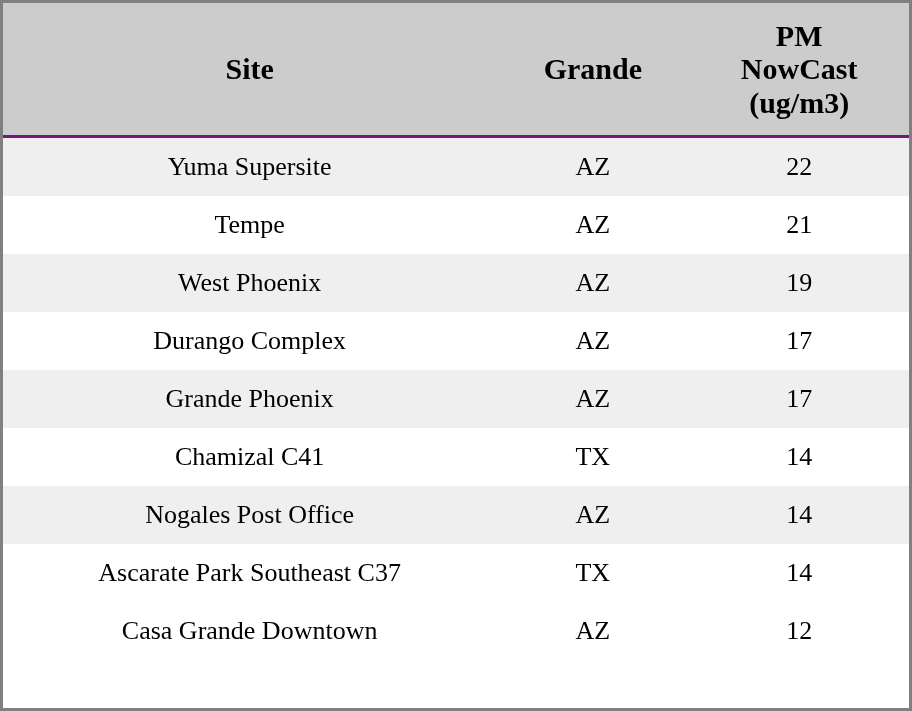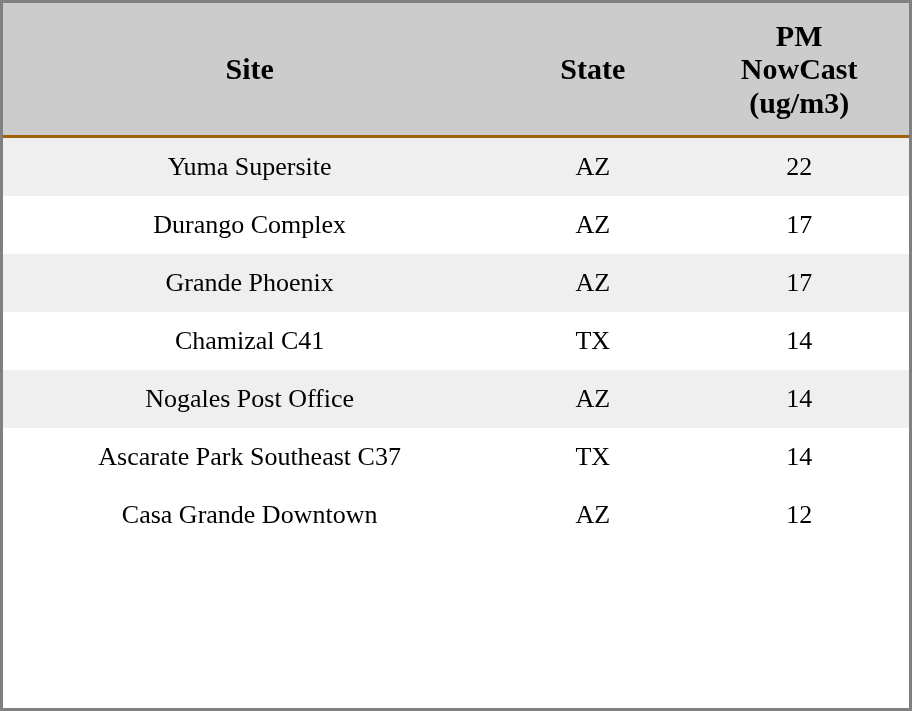--- a/index.html
+++ b/index.html
@@ -30,21 +30,21 @@
   }
   thead th {
     background: #cccccc;
     font-weight: bold;
     font-size: 30px;
     color: #000000;
     text-align: center;
     vertical-align: middle;
     padding: 6px 4px;
     height: 120px;
-    border-bottom: 3px solid #a16207;
+    border-bottom: 3px solid #701a75;
     line-height: 1.12;
   }
   tbody td {
     font-size: 26px;
     color: #000000;
     text-align: center;
     vertical-align: middle;
     height: 58px;
     padding: 0 16px;
     border: none;
@@ -67,34 +67,44 @@
 <body>
 
 <div class="table-frame">
   <table class="data-table">
     <thead>
       <tr class="header-row">
         <th class="col-site">
           <span>Site</span>
         </th>
         <th class="col-state">
-          <span>State</span>
+          <span>Grande</span>
         </th>
         <th class="col-value">
           <span class="hdr-line">PM</span>
           <span class="hdr-line">NowCast</span>
           <span class="hdr-line">(ug/m3)</span>
         </th>
       </tr>
     </thead>
     <tbody>
       <tr class="row-odd">
         <td class="col-site">Yuma Supersite</td>
         <td class="col-state">AZ</td>
         <td class="col-value">22</td>
+      </tr>
+      <tr class="row-even">
+        <td class="col-site">Tempe</td>
+        <td class="col-state">AZ</td>
+        <td class="col-value">21</td>
+      </tr>
+      <tr class="row-odd">
+        <td class="col-site">West Phoenix</td>
+        <td class="col-state">AZ</td>
+        <td class="col-value">19</td>
       </tr>
       <tr class="row-even">
         <td class="col-site">Durango Complex</td>
         <td class="col-state">AZ</td>
         <td class="col-value">17</td>
       </tr>
       <tr class="row-odd">
         <td class="col-site">Grande Phoenix</td>
         <td class="col-state">AZ</td>
         <td class="col-value">17</td>

